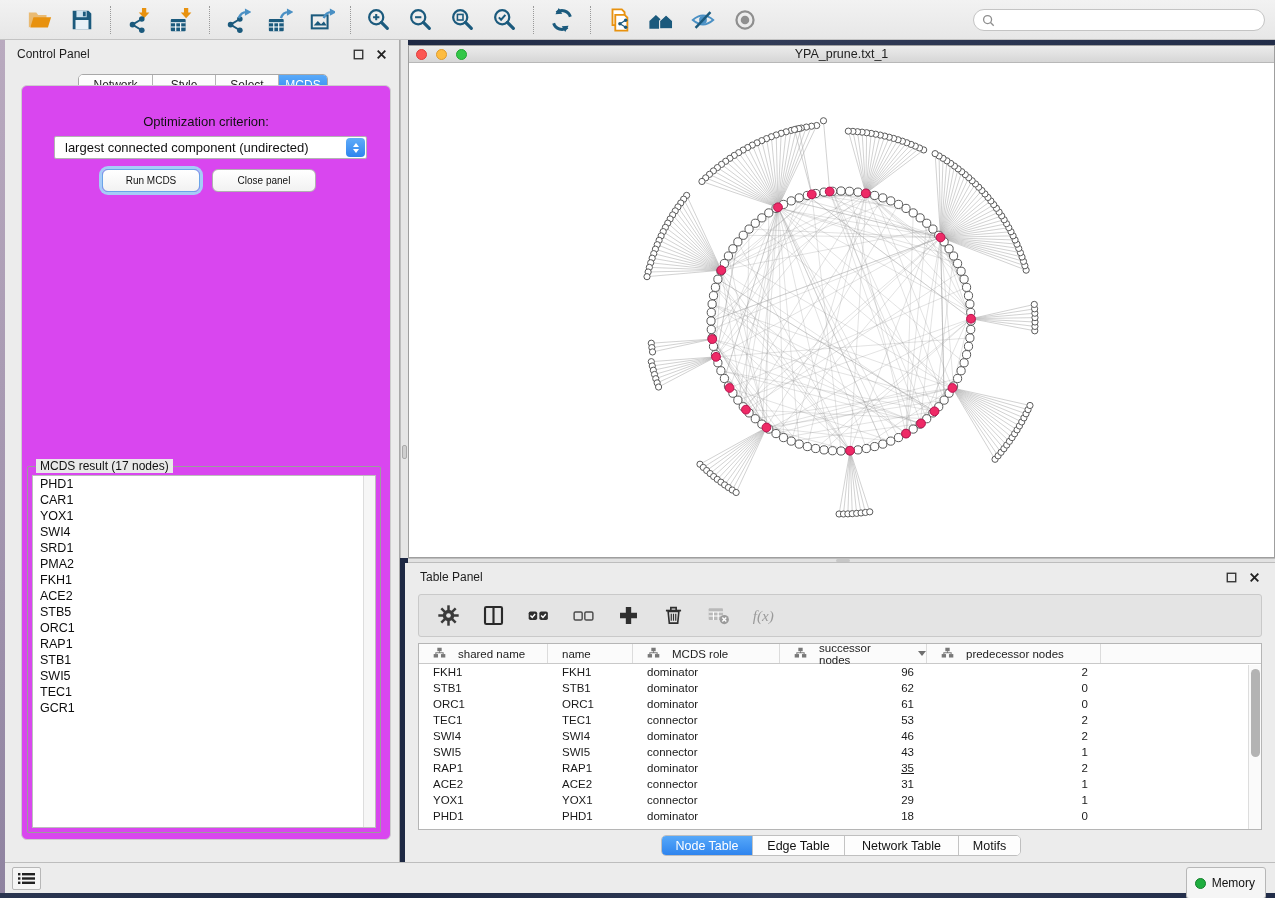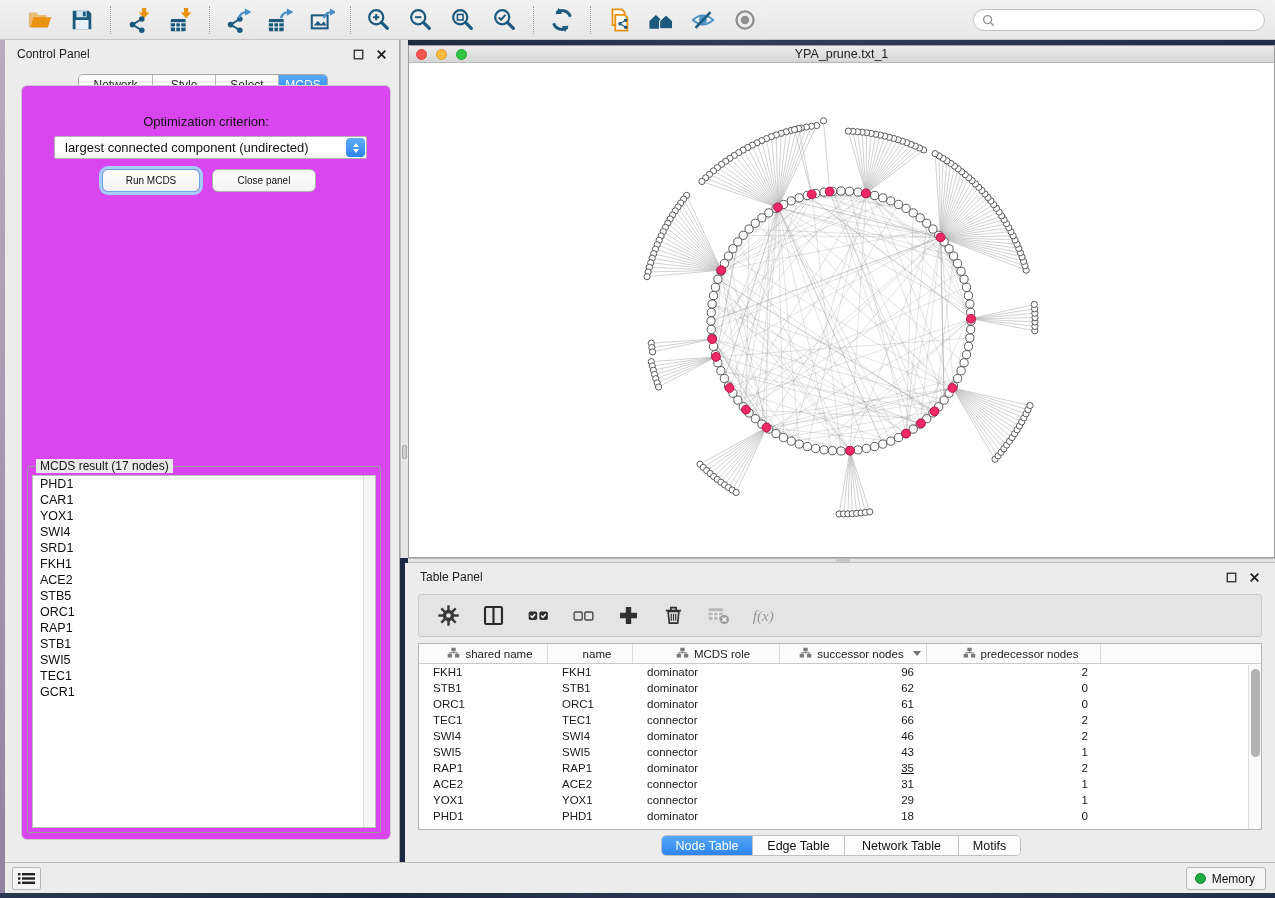--- a/index.html
+++ b/index.html
@@ -59,38 +59,38 @@
   .light.yellow { background:#fdbc40; border:1px solid #de9b2d; }
   .light.green { background:#33c748; border:1px solid #22a532; }
   .net-canvas { position:relative; width:865px; height:494px; background:#fff; }
 
   
   .table-panel { left:405px; top:563px; width:870px; height:299px; background:#ececec; }
   .tp-toolbar { position:absolute; left:13px; right:13px; top:31px; height:43px; background:#e4e4e4; border:1px solid #c9c9c9; border-radius:3px; display:flex; align-items:center; gap:17px; padding-left:15px; }
   .tp-toolbar .tb-icon svg { width:25px; height:25px; }
   .tp-table { position:absolute; left:13px; right:13px; top:80px; height:187px; background:#fff; border:1px solid #b5b5b5; overflow:hidden; }
   .tp-header { display:flex; height:20px; border-bottom:1px solid #c9c9c9; background:#fbfbfb; }
-  .tp-hcell { display:flex; align-items:center; justify-content:center; gap:5px; font-size:11.5px; color:#222; border-right:1px solid #dcdcdc; position:relative;padding-left:14px; }
+  .tp-hcell { display:flex; align-items:center; gap:12px; font-size:11.5px; color:#222; border-right:1px solid #dcdcdc; position:relative;padding-left:14px; }
   .tp-hcell svg { width:13px; height:13px; }
   .sort-chevron { width:0; height:0; border-left:4px solid transparent; border-right:4px solid transparent; border-top:5px solid #6f6f6f; margin-left:4px; }
   .tp-row { display:flex; height:16px; align-items:center; }
   .tp-cell { font-size:11.5px; color:#1a1a1a; white-space:nowrap; overflow:hidden; }
   .tp-cell.l { padding-left:14px; text-align:left; }
   .tp-cell.r { padding-right:13px; text-align:right; }
   .tp-scroll { position:absolute; right:0; top:21px; bottom:0; width:13px; background:#fafafa; border-left:1px solid #ddd; }
   .tp-thumb { position:absolute; left:2px; width:9px; border-radius:5px; background:#b3b3b3; }
   .bottom-tabs { position:absolute; top:272px; height:21px; display:flex; border:1px solid #bfbfbf; border-radius:5px; overflow:hidden; background:#fff; }
   .btab { display:flex; align-items:center; justify-content:center; font-size:12.5px; color:#111; border-right:1px solid #c4c4c4; background:#fdfdfd; }
   .btab:last-child { border-right:none; }
   .btab.active { background:linear-gradient(#56a8f9,#2e84ee); color:#fff; }
 
   
   .statusbar { left:5px; top:862px; width:1270px; height:31px; background:#ececec; border-top:1px solid #bdbdbd; }
   .list-btn { position:absolute; left:7px; top:4px; width:29px; height:23px; background:#f5f5f5; border:1px solid #b7b7b7; border-radius:2px; display:flex; align-items:center; justify-content:center; }
-  .memory-btn { position:absolute; right:9px; top:4px; height:23px; padding:0 10px 0 8px; background:#f5f5f5; border:1px solid #b7b7b7; border-radius:3px; display:flex; align-items:center; gap:6px; font-size:12px; color:#111; }
+  .memory-btn { position:absolute; right:9px; top:4px; height:32px; padding:0 10px 0 8px; background:#f5f5f5; border:1px solid #b7b7b7; border-radius:3px; display:flex; align-items:center; gap:6px; font-size:12px; color:#111; }
   .memory-dot { width:11px; height:11px; border-radius:50%; background:#1fae3f; border:1px solid #15802c; }
 </style>
 </head>
 <body>
 
 <div>
 
   <div class="abs main-toolbar" id="mainToolbar">
     <div class="search-wrap">
       <svg width="13" height="13" viewBox="0 0 14 14">
@@ -292,20 +292,21 @@
       <div class="btn" style="left:190px; top:83px; width:104px;">Close panel</div>
       <div class="mcds-fieldset">
         <div class="mcds-legend">MCDS result (17 nodes)</div>
         <div class="mcds-list" id="mcdsList">
           <div class="mcds-scroll"></div>
         <div class="mcds-item">PHD1</div>
             <div class="mcds-item">CAR1</div>
             <div class="mcds-item">YOX1</div>
             <div class="mcds-item">SWI4</div>
             <div class="mcds-item">SRD1</div>
+            <div class="mcds-item">PMA2</div>
             <div class="mcds-item">FKH1</div>
             <div class="mcds-item">ACE2</div>
             <div class="mcds-item">STB5</div>
             <div class="mcds-item">ORC1</div>
             <div class="mcds-item">RAP1</div>
             <div class="mcds-item">STB1</div>
             <div class="mcds-item">SWI5</div>
             <div class="mcds-item">TEC1</div>
             <div class="mcds-item">GCR1</div>
           </div>
@@ -1075,21 +1076,21 @@
             <div class="tp-cell l" style="width: 129px;">ORC1</div>
             <div class="tp-cell l" style="width: 85px;">ORC1</div>
             <div class="tp-cell l" style="width: 147px;">dominator</div>
             <div class="tp-cell r" style="width: 147px;">61</div>
             <div class="tp-cell r" style="width: 174px;">0</div>
           </div>
           <div class="tp-row">
             <div class="tp-cell l" style="width: 129px;">TEC1</div>
             <div class="tp-cell l" style="width: 85px;">TEC1</div>
             <div class="tp-cell l" style="width: 147px;">connector</div>
-            <div class="tp-cell r" style="width: 147px;">66</div>
+            <div class="tp-cell r" style="width: 147px;">53</div>
             <div class="tp-cell r" style="width: 174px;">2</div>
           </div>
           <div class="tp-row">
             <div class="tp-cell l" style="width: 129px;">SWI4</div>
             <div class="tp-cell l" style="width: 85px;">SWI4</div>
             <div class="tp-cell l" style="width: 147px;">dominator</div>
             <div class="tp-cell r" style="width: 147px;">46</div>
             <div class="tp-cell r" style="width: 174px;">2</div>
           </div>
           <div class="tp-row">

